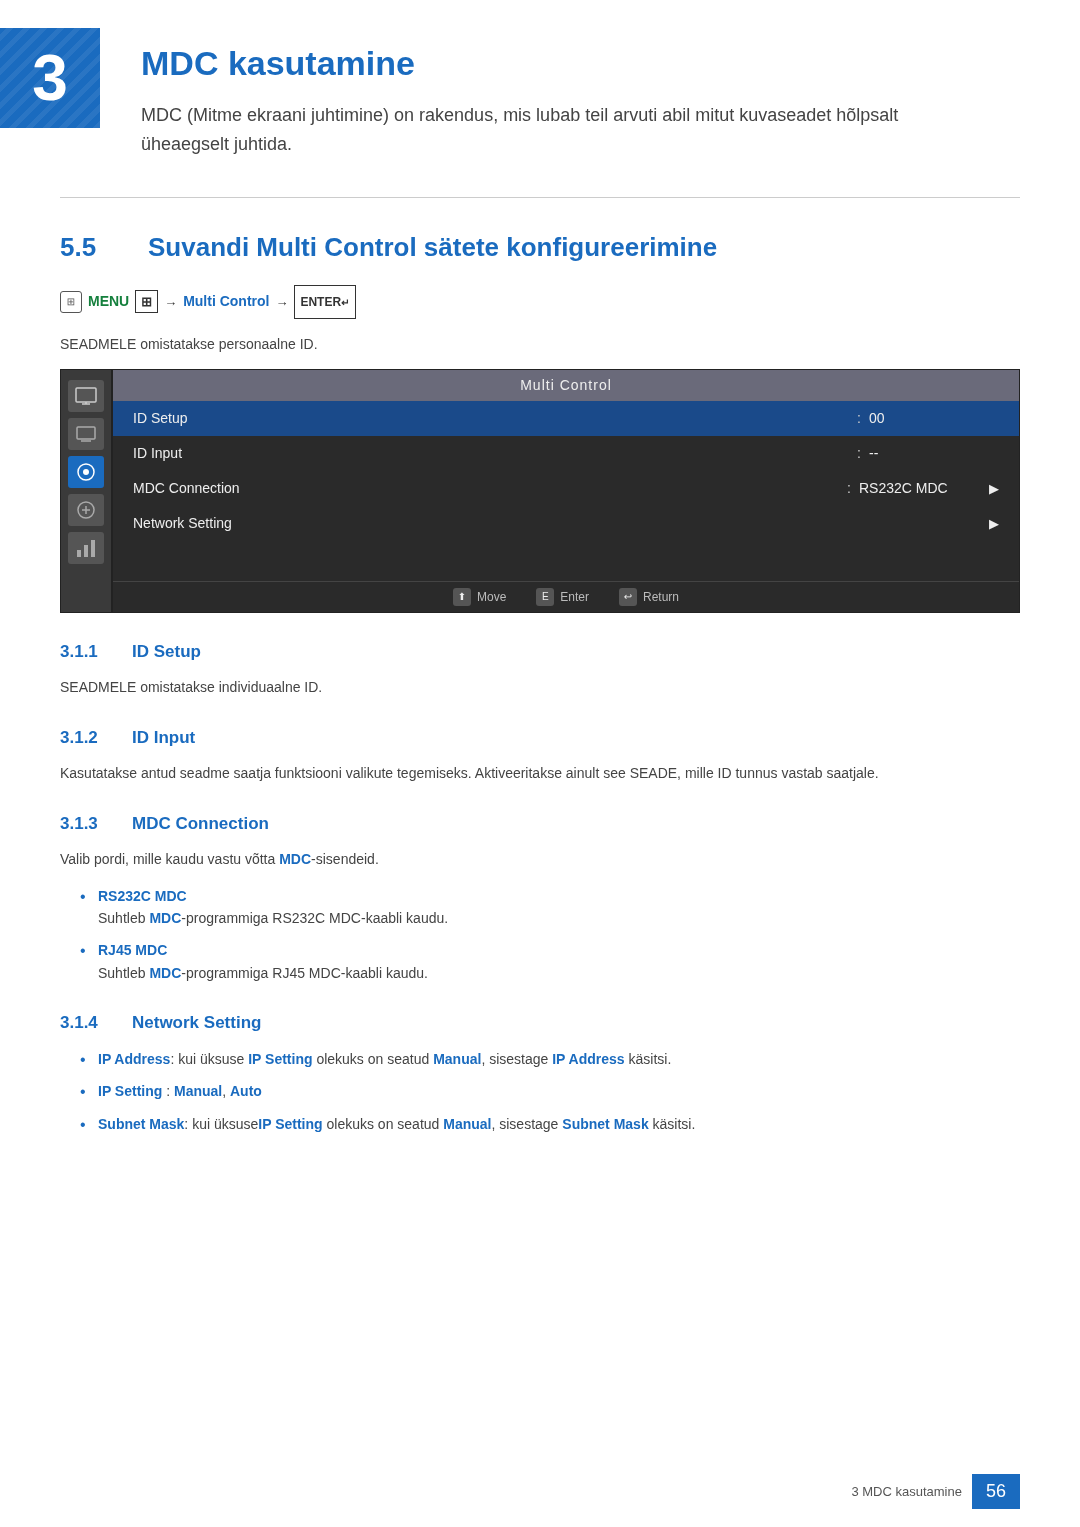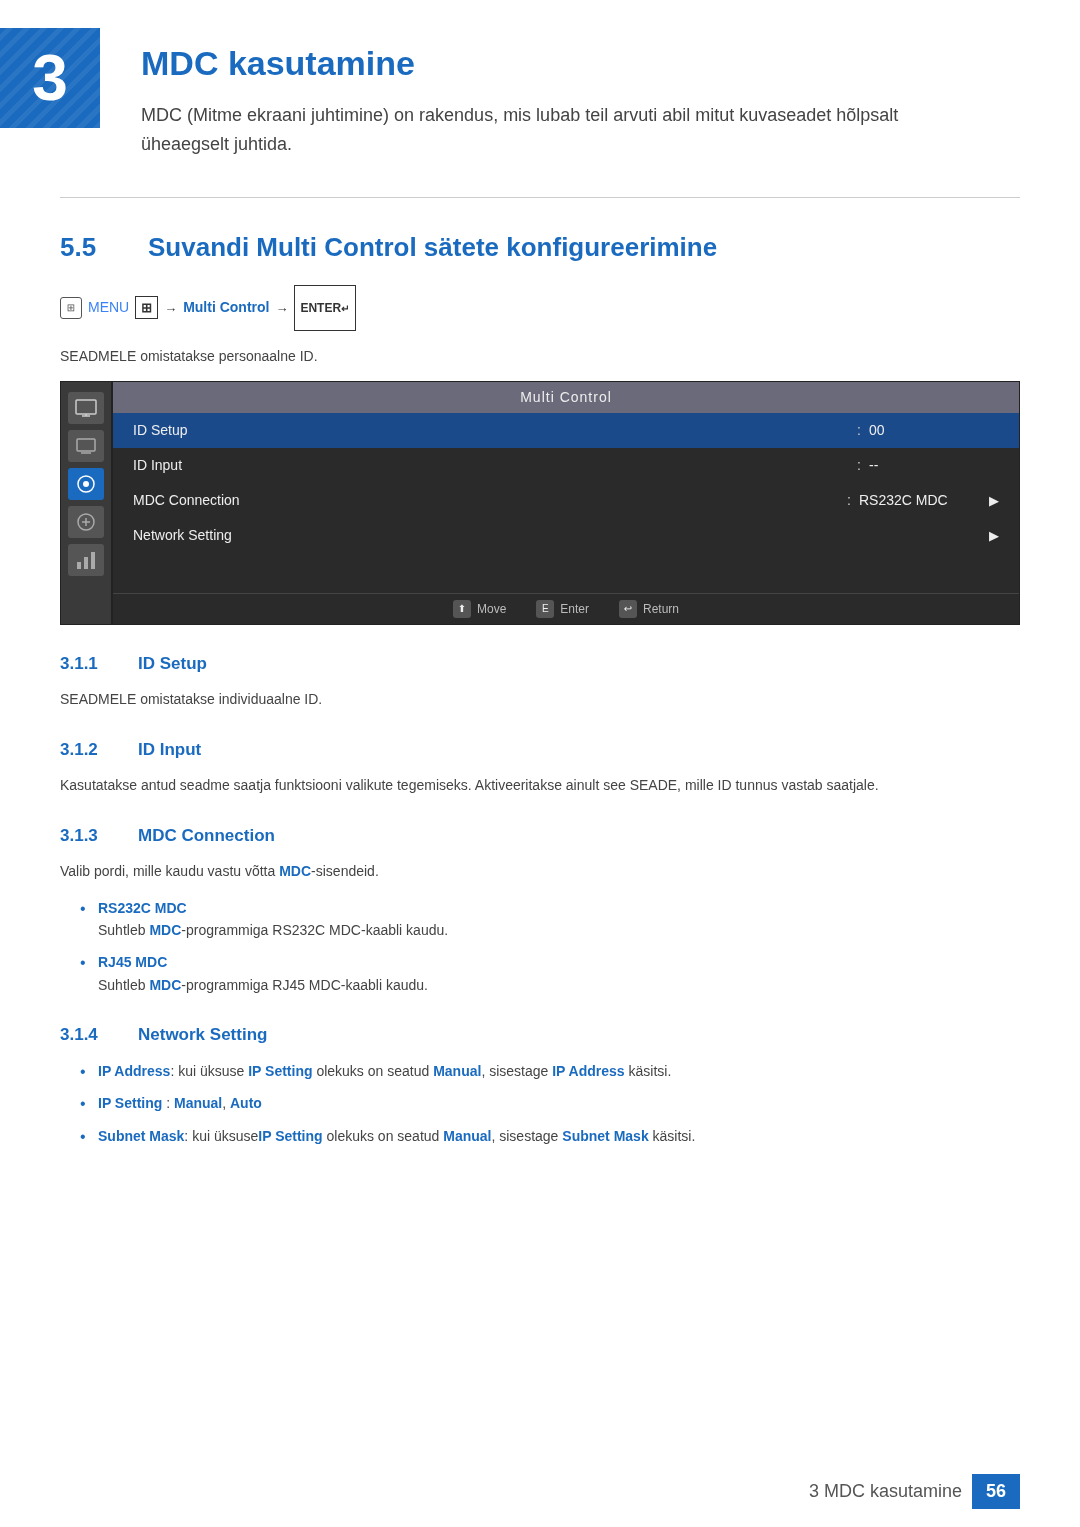--- a/index.html
+++ b/index.html
@@ -91,21 +91,21 @@
       font-size: 26px;
       font-weight: bold;
       color: #1a6bbf;
       margin-left: 20px;
     }
 
     
     .subsection-heading {
       display: flex;
       align-items: baseline;
-      gap: 18px;
+      gap: 12px;
       margin: 26px 60px 12px 60px;
     }
     .subsection-num {
       font-size: 17px;
       font-weight: bold;
       color: #1a6bbf;
       min-width: 60px;
     }
     .subsection-label {
       font-size: 17px;
@@ -126,22 +126,22 @@
       width: 22px;
       height: 22px;
       border: 1.5px solid #555;
       border-radius: 3px;
       text-align: center;
       line-height: 20px;
       font-size: 10px;
       color: #555;
     }
     .menu-word {
-      font-weight: normal;
-      color: #3b82f6;
+      font-weight: bold;
+      color: #15803d;
     }
     .menu-box {
       display: inline-block;
       border: 1.5px solid #333;
       padding: 1px 5px;
       font-size: 13px;
       font-weight: bold;
       color: #333;
     }
     .menu-arrow {
@@ -149,21 +149,21 @@
       color: #333;
       font-weight: bold;
     }
     .menu-highlighted {
       color: #1a6bbf;
       font-weight: bold;
     }
     .enter-icon {
       display: inline-block;
       border: 1.5px solid #333;
-      padding: 13px 5px;
+      padding: 7px 5px;
       font-size: 12px;
       font-weight: bold;
       color: #333;
     }
 
     
     .desc-text {
       margin: 0 60px 14px 60px;
       font-size: 14px;
       color: #444;
@@ -300,24 +300,24 @@
       align-items: center;
       gap: 10px;
       font-size: 13px;
       color: #555;
     }
     .page-num-box {
       background: #1a6bbf;
       color: #fff;
       padding: 4px 14px;
       font-size: 18px;
-      font-weight: bold;
+      font-weight: normal;
     }
     .footer-chapter {
-      font-size: 18px;
+      font-size: 13px;
       color: #555;
     }
   </style>
 </head>
 <body>
 
 <div class="chapter-header">
   <div class="chapter-number-block">
     <span class="chapter-number">3</span>
   </div>

